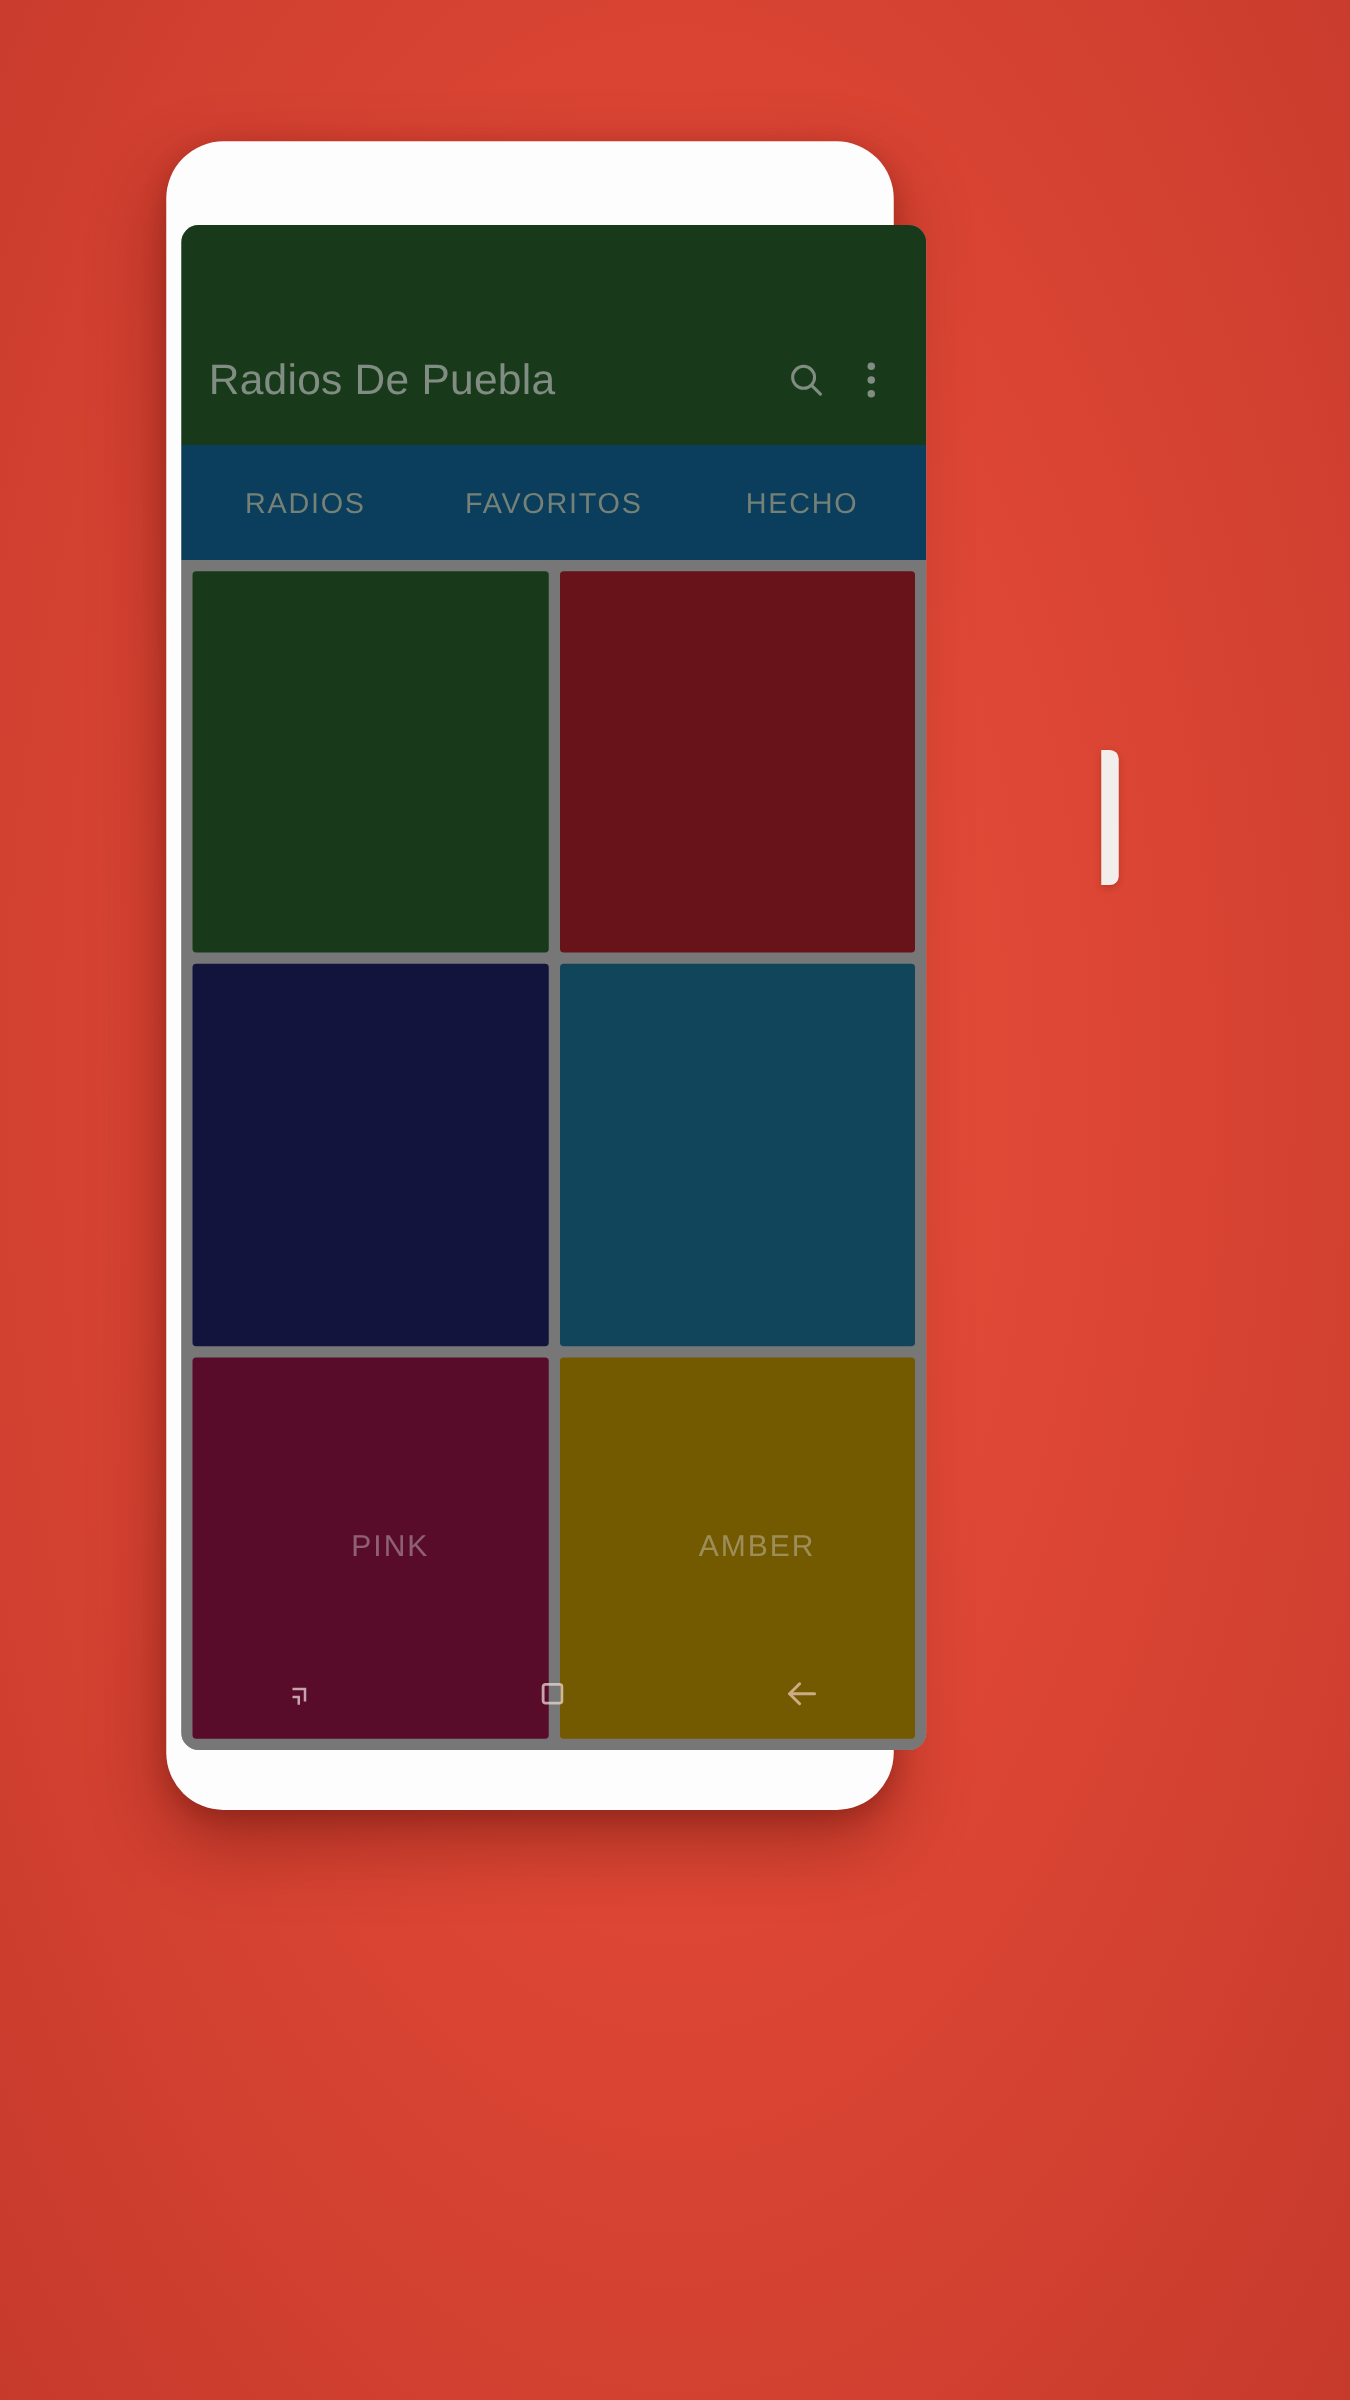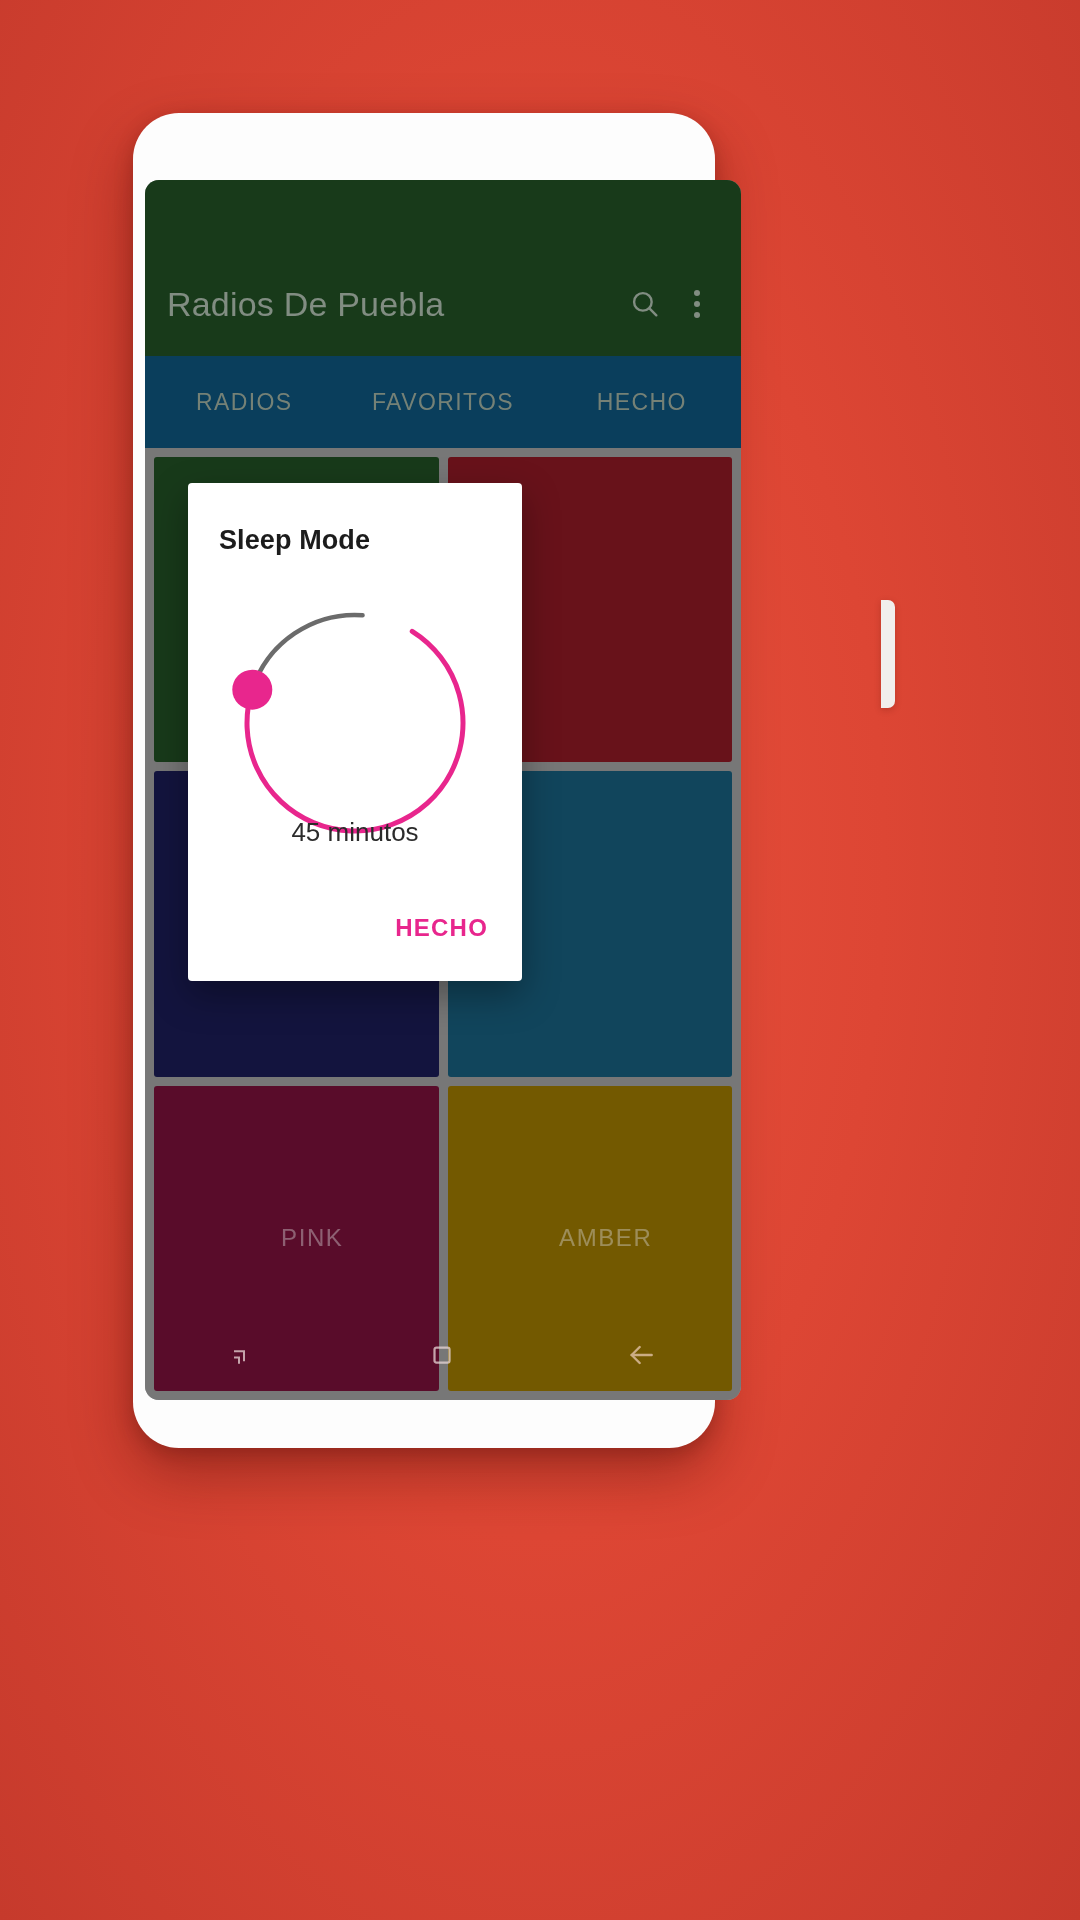--- a/index.html
+++ b/index.html
@@ -285,37 +285,20 @@
         <div class="swatch" style="background: rgb(29, 70, 32);"></div>
         <div class="swatch" style="background: rgb(124, 22, 32);"></div>
         <div class="swatch" style="background: rgb(23, 24, 74);"></div>
         <div class="swatch" style="background: rgb(21, 83, 110);"></div>
         <div class="swatch" style="background: rgb(107, 15, 51);">PINK</div>
         <div class="swatch" style="background: rgb(138, 107, 0);">AMBER</div>
       </div>
 
       <div id="scrim"></div>
 
-      <div id="dialog">
-        <div id="dialog-title">Sleep Mode</div>
-
-        <div id="timer-wrap">
-          <svg id="timer-svg" width="252" height="268" viewBox="0 0 252 268">
-
-            <path id="track-arc" fill="none" stroke="#6b6b6b" stroke-width="4.5" stroke-linecap="round" d="M 23.29 96.63 A 108 108 0 0 1 133.53 22.26"></path>
-
-            <path id="progress-arc" fill="none" stroke="#e8268d" stroke-width="5" stroke-linecap="round" d="M 23.29 96.63 A 108 108 0 1 0 183.23 38.41"></path>
-
-            <circle id="timer-thumb" r="20" fill="#e8268d" cx="23.29" cy="96.63"></circle>
-          </svg>
-          <div id="timer-value">45 minutos</div>
-        </div>
-
-        <button id="dialog-action" style="color: rgb(232, 38, 141);">HECHO</button>
-      </div>
 
       <div id="navbar">
         <span class="nav-icon">
           <svg width="30" height="30" viewBox="0 0 24 24" fill="none" stroke="#e9d7d7" stroke-width="1.6">
             <polyline points="4,9 12,9 12,17"></polyline>
             <polyline points="4,14 8,14 8,19"></polyline>
           </svg>
         </span>
         <span class="nav-icon">
           <svg width="30" height="30" viewBox="0 0 24 24" fill="none" stroke="#e9d7d7" stroke-width="1.8">

